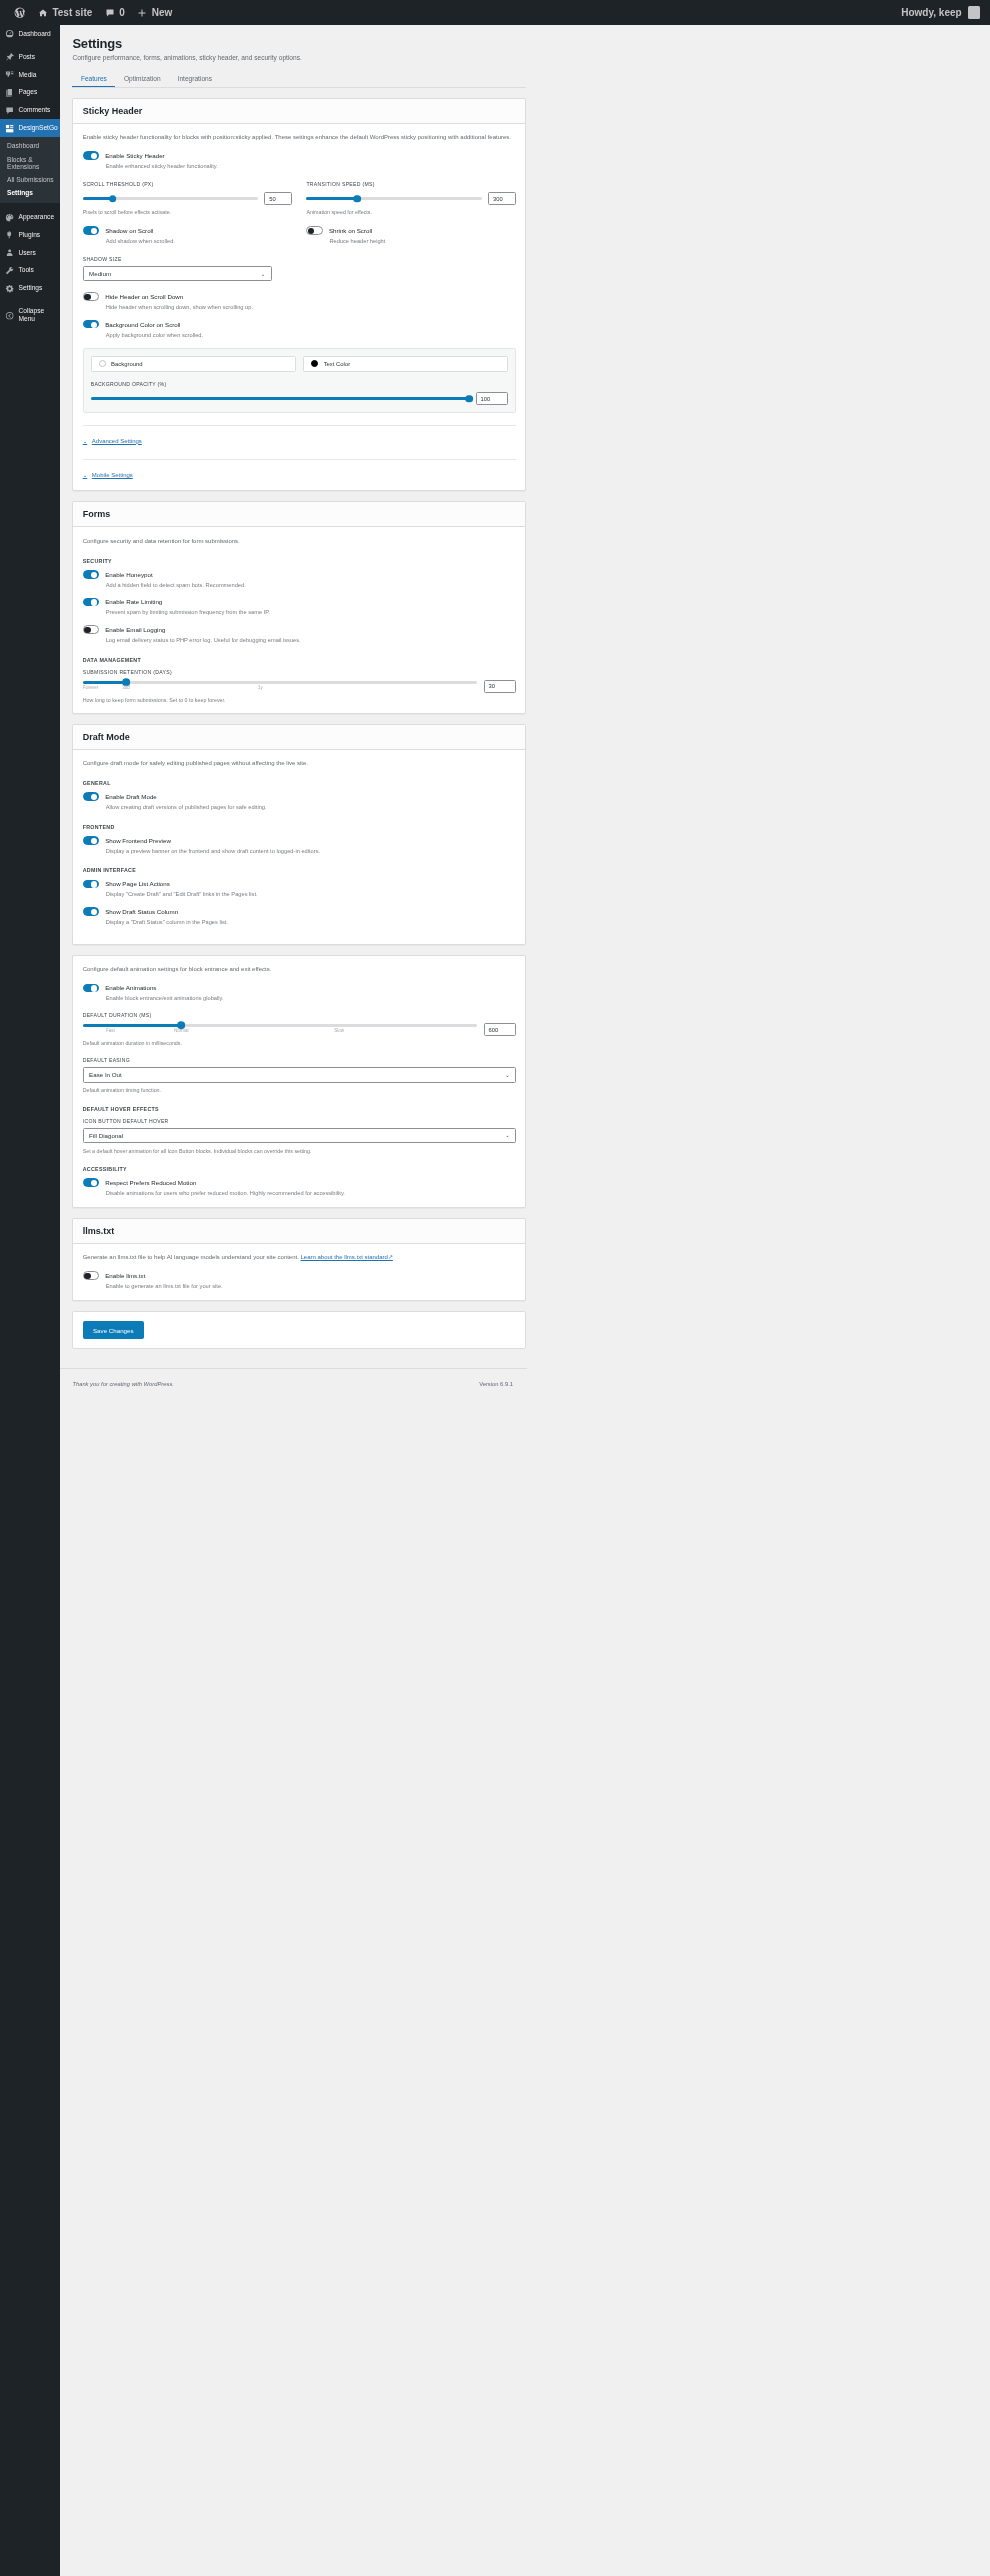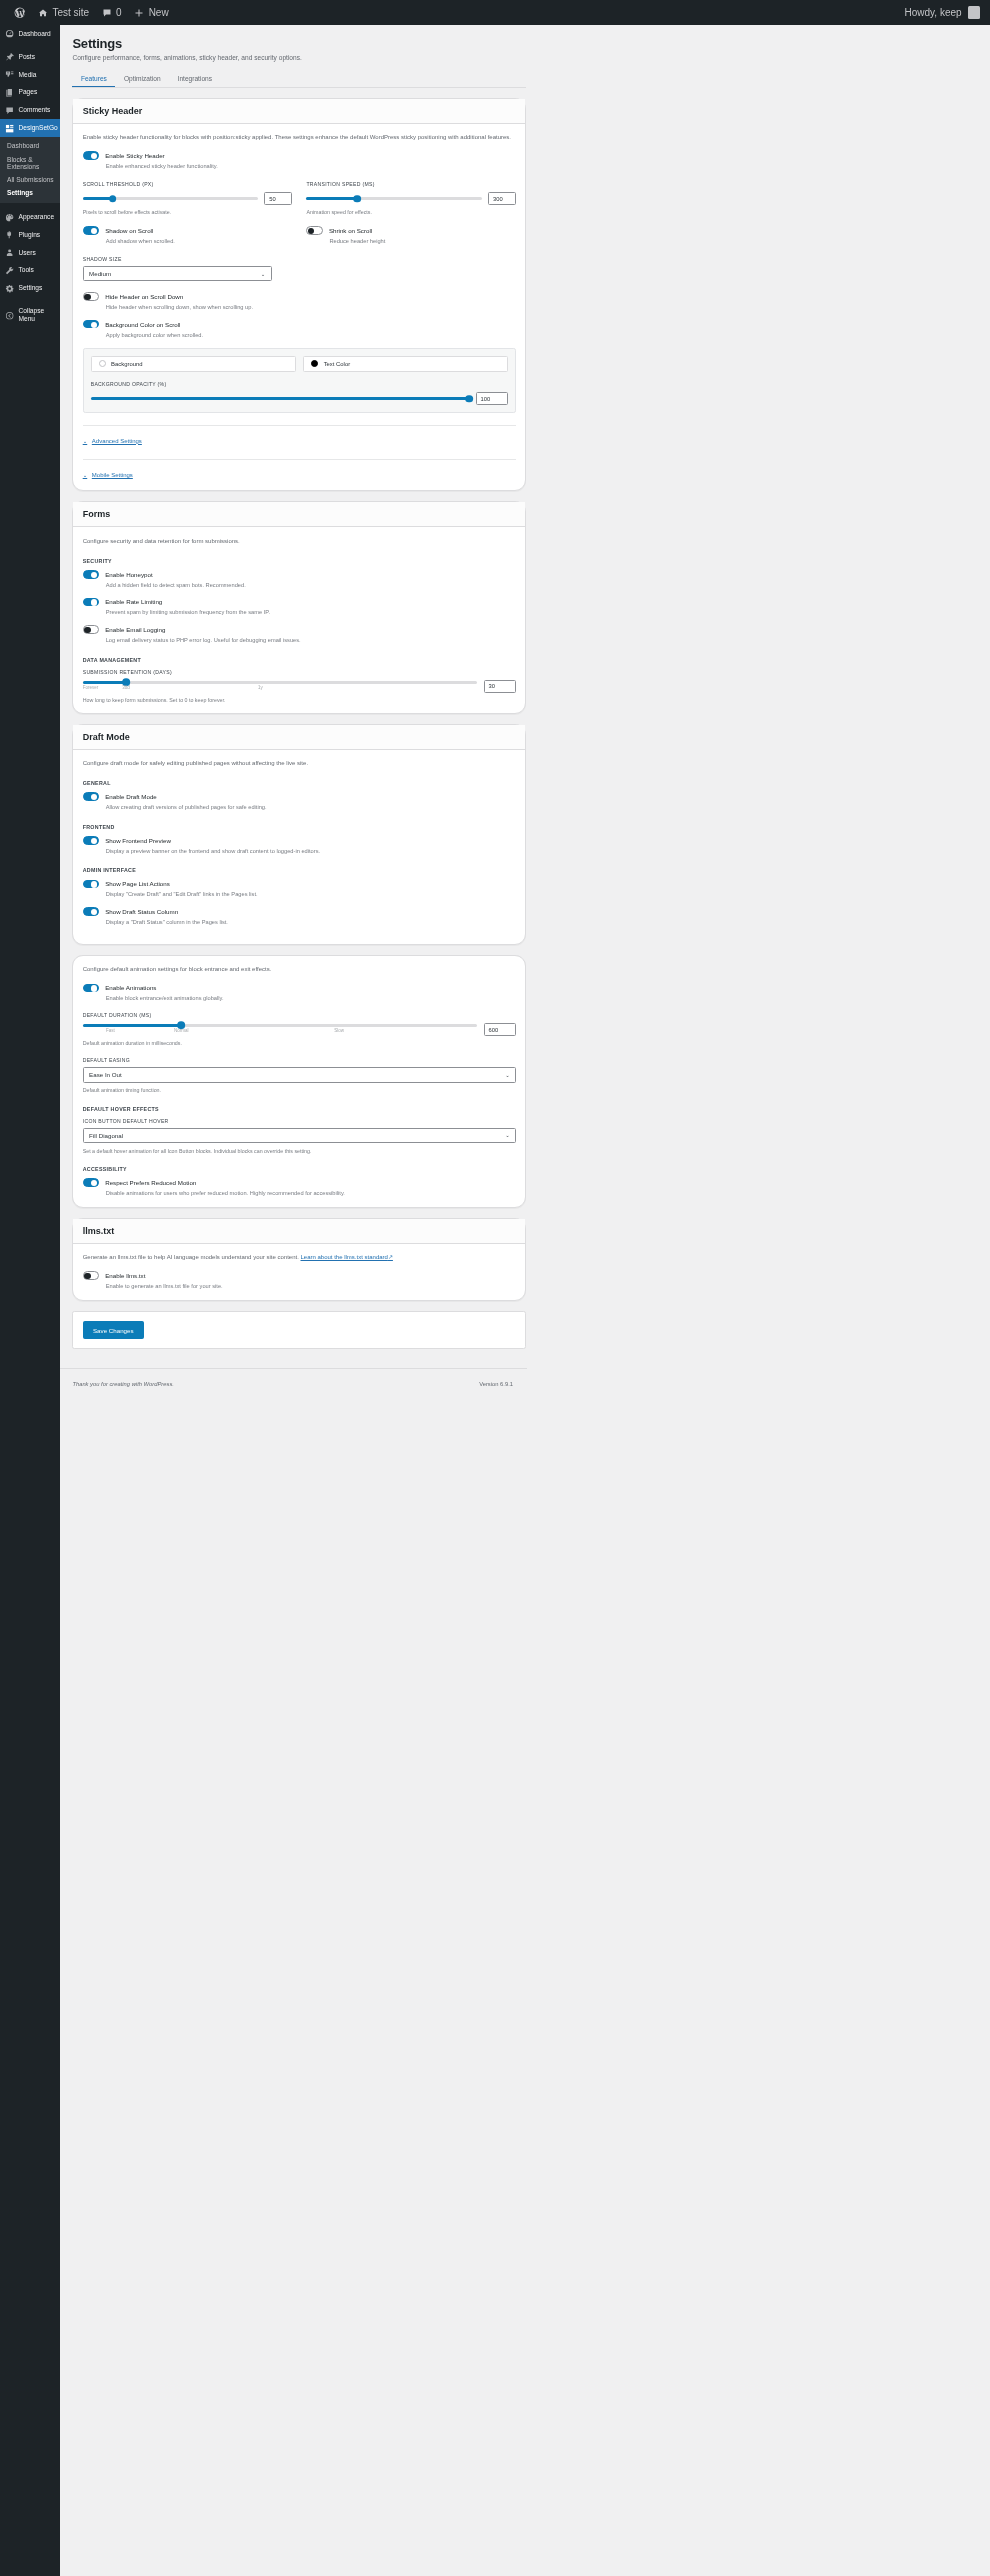--- a/index.html
+++ b/index.html
@@ -14,20 +14,21 @@
   .adminbar {
     height: 25px;
     background: #1d2327;
     display: flex;
     align-items: center;
     color: #c3c4c7;
     font-size: 10px;
     padding: 0 0 0 7.7px;
     position: relative;
     z-index: 50;
+    font-weight: bold;
   }
   .ab-item { display: flex; align-items: center; gap: 4.6px; padding: 0 6.2px; height: 25px; color: #c3c4c7; }
   .ab-item svg { display: block; }
   .ab-right { margin-left: auto; display: flex; align-items: center; gap: 6.2px; padding-right: 10.8px; font-size: 10px; }
   .avatar-sq { width: 12.4px; height: 12.4px; background: #c3c4c7; border-radius: 1.5px; }
 
   
   .wrap { display: flex; align-items: flex-start; }
 
   
@@ -115,21 +116,21 @@
     cursor: pointer;
     border-bottom: 1.5px solid transparent;
     margin-bottom: -0.8px;
   }
   .tab.active { color: #2271b1; border-bottom-color: #2271b1; }
 
   
   .card {
     background: #fff;
     border: 0.8px solid #dcdcde;
-    border-radius: 11px;
+    border-radius: 2px;
     margin: 10px 0 0 12.4px;
     max-width: 454px;
     box-shadow: 0 0.8px 0.8px rgba(0,0,0,.04);
   }
   .card-head {
     padding: 7px 9.3px;
     border-bottom: 0.8px solid #dcdcde;
     background: #fcfcfc;
   }
   .card-title { font-size: 9px; font-weight: bold; color: #1d2327; }

